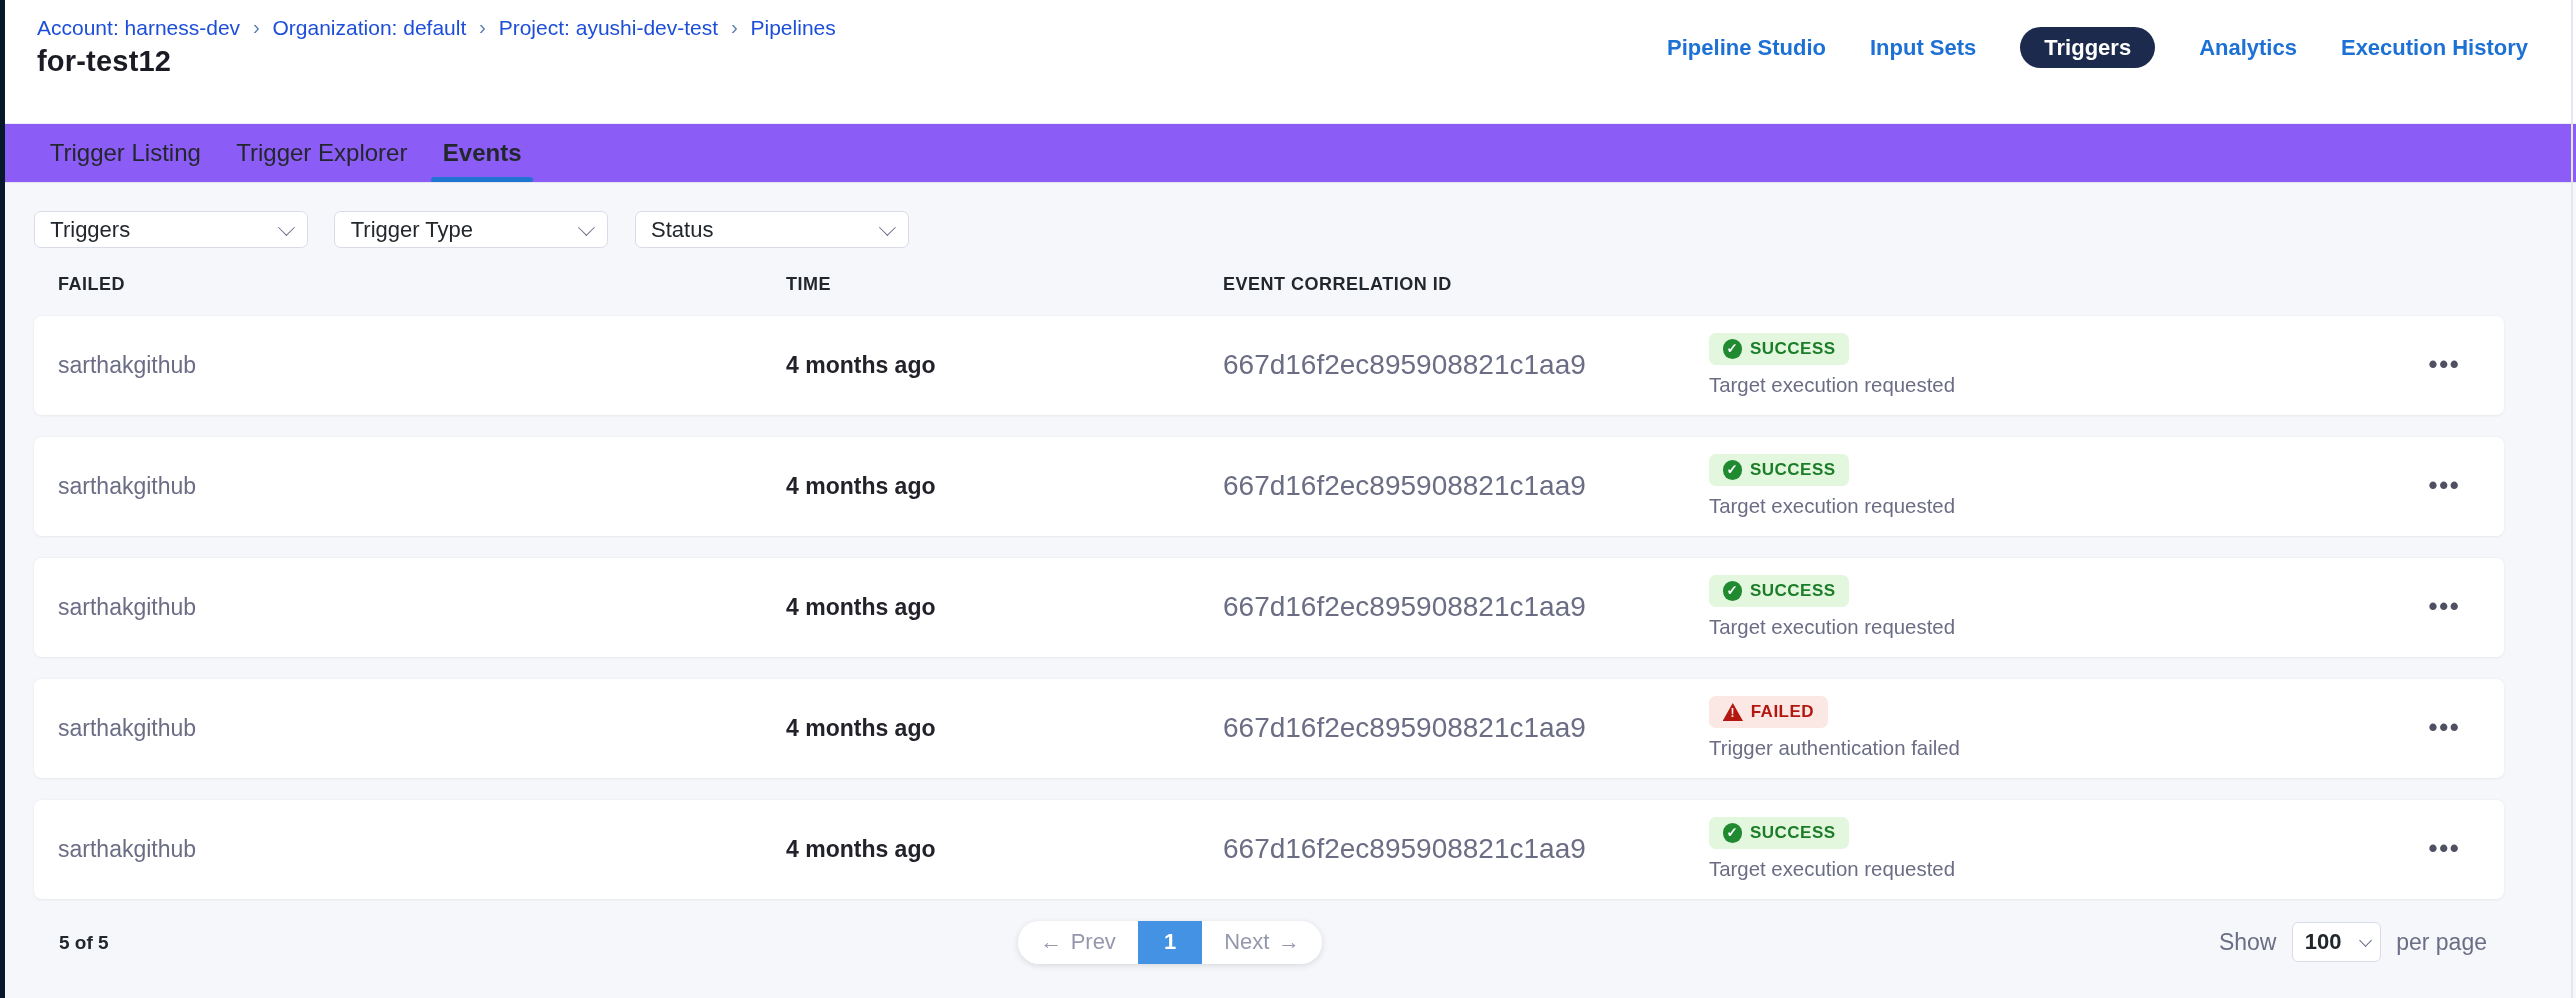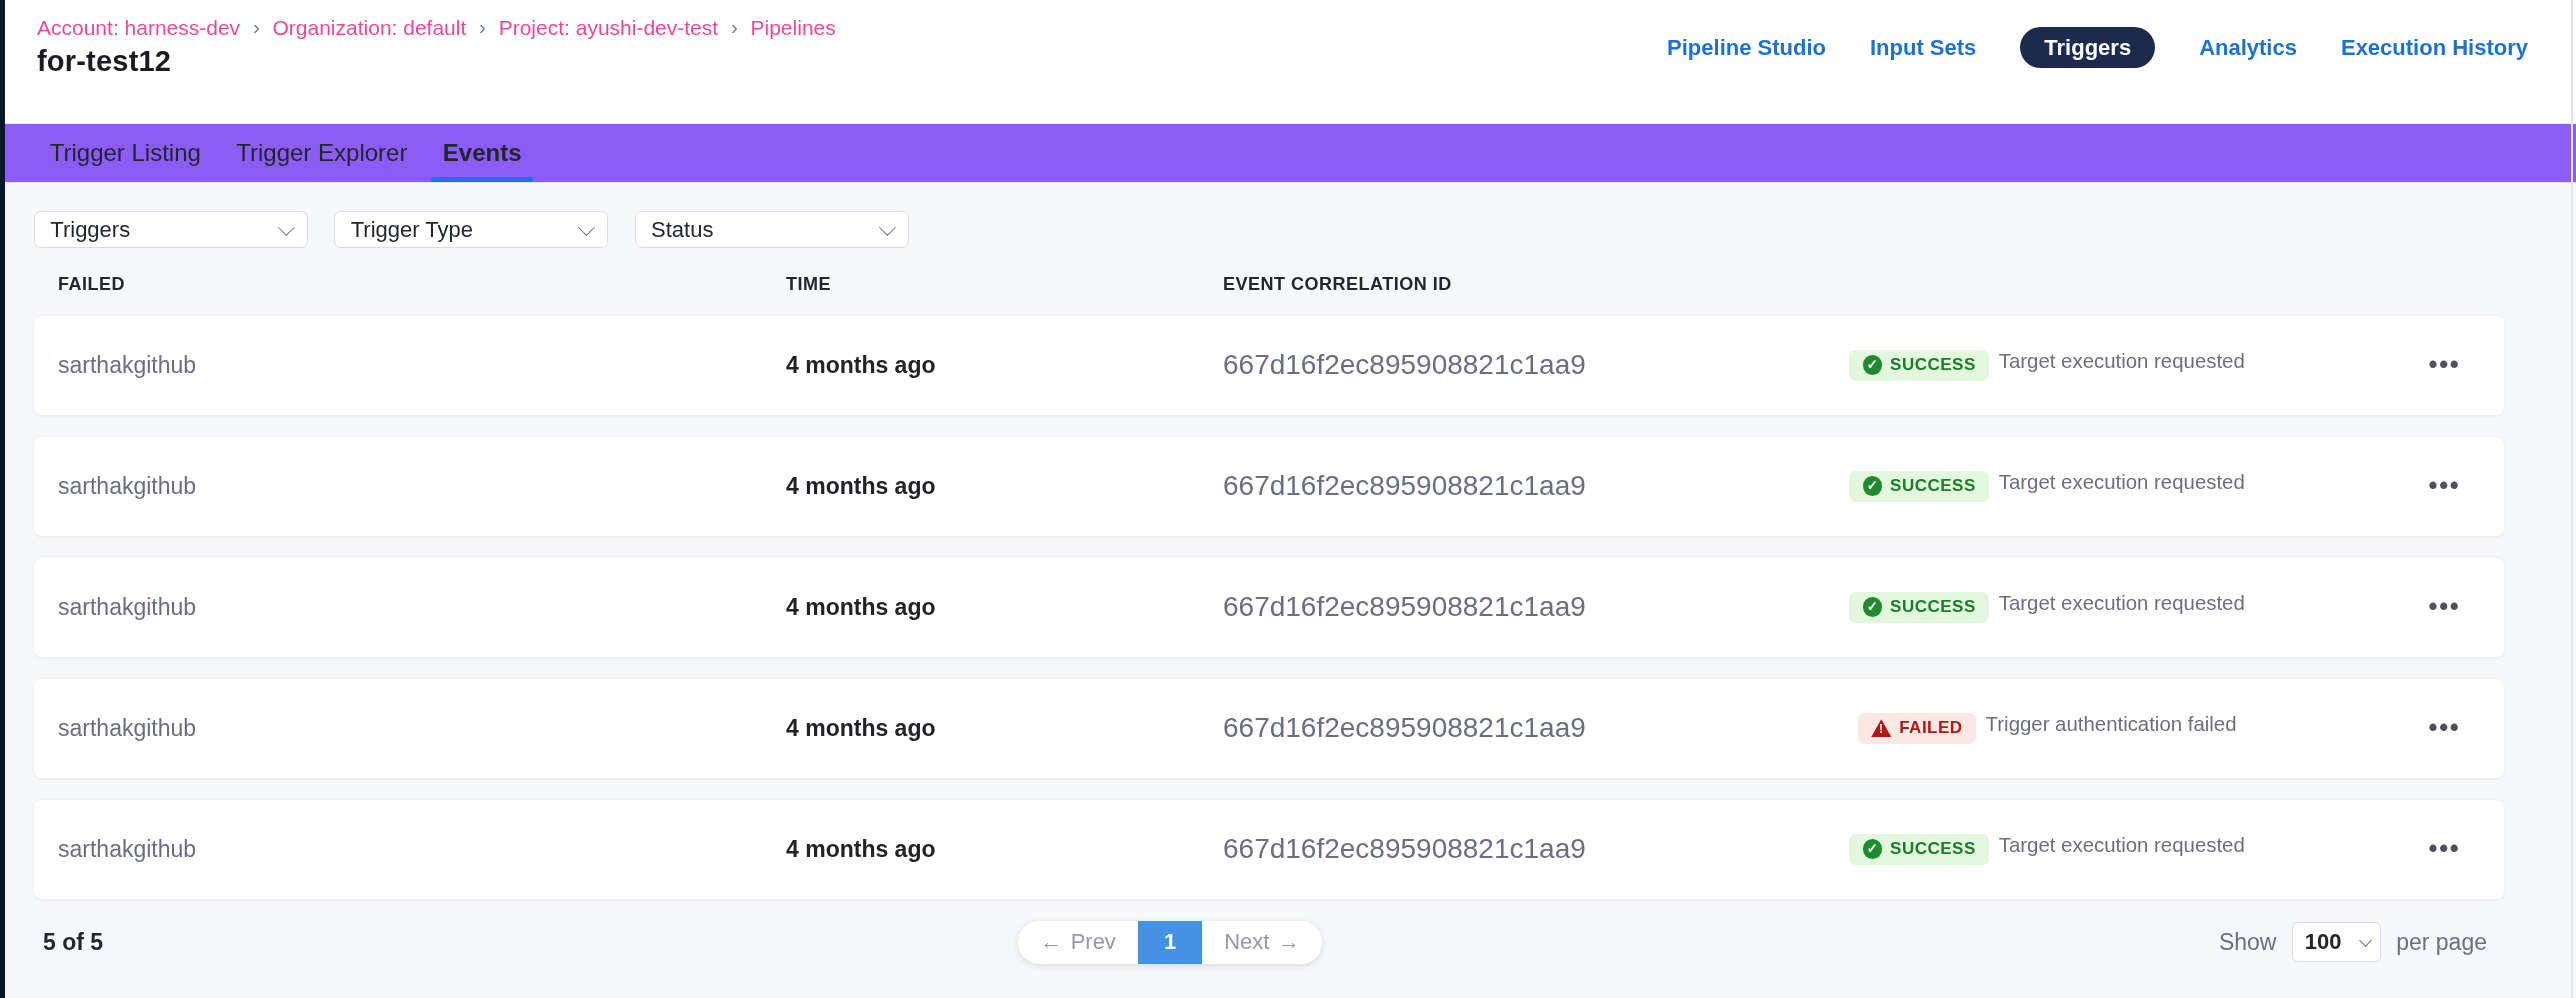--- a/index.html
+++ b/index.html
@@ -8,21 +8,21 @@
   .app { position:relative; width:2576px; height:998px; display:flex; flex-direction:column; }
 
   
   .left-rail { position:absolute; left:0; top:0; width:5.1px; height:100%; background:#07182b; z-index:20; }
   
   .scroll-edge { position:absolute; right:3.4px; top:0; width:1.7px; height:100%; background:#e3e5ef; z-index:20; }
 
   
   header.page-header { position:relative; height:95px; background:#fff; padding:13.6px 0 0 37px; flex:0 0 auto; }
   .breadcrumb { display:flex; align-items:center; gap:12.8px; font-size:21px; line-height:27px; }
-  .breadcrumb a { color:#ec4899; text-decoration:none; cursor:pointer; }
+  .breadcrumb a { color:#1d4ed8; text-decoration:none; cursor:pointer; }
   .crumb-sep { color:#5d7fb0; font-size:20.4px; }
   h1.page-title { margin-top:4.3px; font-size:29px; font-weight:700; color:#1b1b25; letter-spacing:0.2px; }
 
   .pipeline-nav { position:absolute; top:0; right:48px; height:95px; display:flex; align-items:center; gap:44px;
                   font-size:22px; font-weight:600; }
   .pipeline-nav .nav-link { color:#1d71d4; cursor:pointer; }
   .pipeline-nav .nav-link.active { background:#1c2b4d; color:#ffffff; padding:7.7px 24px; border-radius:22px; }
 
   
   .tabbar { height:60px; background:#8b5cf6; border-top:0.9px solid #edeef5; border-bottom:0.9px solid #e4e6ef;
@@ -43,41 +43,41 @@
           transform:rotate(45deg) translateY(-3.4px); flex:0 0 auto; }
 
   .grid-cols { display:grid; grid-template-columns:728px 437px 486px 1fr 119px; padding-left:24px; align-items:center; }
   .thead { font-size:18px; font-weight:700; letter-spacing:0.5px; color:#22272d; margin-bottom:20.4px; }
 
   .row { background:#fff; border-radius:7.7px; height:99px; margin-bottom:22px;
          box-shadow:0 0.9px 2.6px rgba(40,41,61,0.07); }
   .cell-trigger { font-size:23px; color:#6b6d85; }
   .cell-time { font-size:23px; font-weight:700; color:#22222a; }
   .cell-corr { font-size:28px; color:#6b6d85; }
-  .cell-status { display:flex; flex-direction:row; justify-content:center; gap:9.4px; }
+  .cell-status { display:flex; flex-direction:column; justify-content:center; gap:9.4px; }
   .status-badge { display:inline-flex; align-items:center; gap:7.7px; height:31.5px; padding:0 13.6px;
                   border-radius:6.8px; font-size:17px; font-weight:700; letter-spacing:0.5px; width:max-content; }
   .status-badge.success { background:#e3f6de; color:#1b7d28; }
   .status-badge.failed  { background:#fbe7e4; color:#b41710; }
   .badge-icon { position:relative; display:inline-block; }
   .success .badge-icon { width:19.6px; height:19.6px; border-radius:50%; background:#1f8a30; }
   .success .badge-icon::after { content:"✓"; position:absolute; left:0; top:0; width:19.6px; height:19.6px;
                                 color:#fff; font-size:13.6px; line-height:19.6px; text-align:center; font-weight:700; }
   .failed .badge-icon { width:20.4px; height:18px; background:#b41710;
                         clip-path:polygon(50% 0, 100% 100%, 0 100%); }
   .failed .badge-icon::after { content:"!"; position:absolute; left:0; top:1.7px; width:20.4px; height:16px;
                                color:#fbe7e4; font-size:12px; line-height:16px; text-align:center; font-weight:700; }
   .status-msg { font-size:20.4px; color:#6b6d85; }
   .cell-menu { text-align:center; }
   .menu-dots { display:inline-block; color:#4f5162; font-size:25.6px; font-weight:700; letter-spacing:1.7px;
                cursor:pointer; line-height:25.6px; }
 
   
   .table-footer { position:relative; height:43px; margin-top:16px; }
-  .items-count { position:absolute; left:9px; top:0; line-height:43px; font-size:23px; font-weight:700; color:#22272d; }
+  .items-count { position:absolute; left:25px; top:0; line-height:43px; font-size:19px; font-weight:700; color:#22272d; }
   .pager { position:absolute; left:1136px; transform:translateX(-50%); top:0; width:304px; height:43px;
            background:#fff; border-radius:21px; box-shadow:0 1.7px 6.8px rgba(40,41,61,0.14);
            display:flex; align-items:stretch; overflow:hidden; font-size:22px; color:#9597ad; }
   .pager .pg-btn { flex:1 1 auto; display:flex; align-items:center; justify-content:center; gap:8.5px; cursor:pointer; }
   .pager .pg-page { width:64px; background:#4492e4; color:#fff; display:flex; align-items:center;
                     justify-content:center; font-weight:600; cursor:pointer; }
   .pg-arrow { font-size:22px; }
 
   .page-size { position:absolute; right:17px; top:0; height:43px; display:flex; align-items:center; gap:15.3px;
                font-size:23px; color:#6b6d85; }

